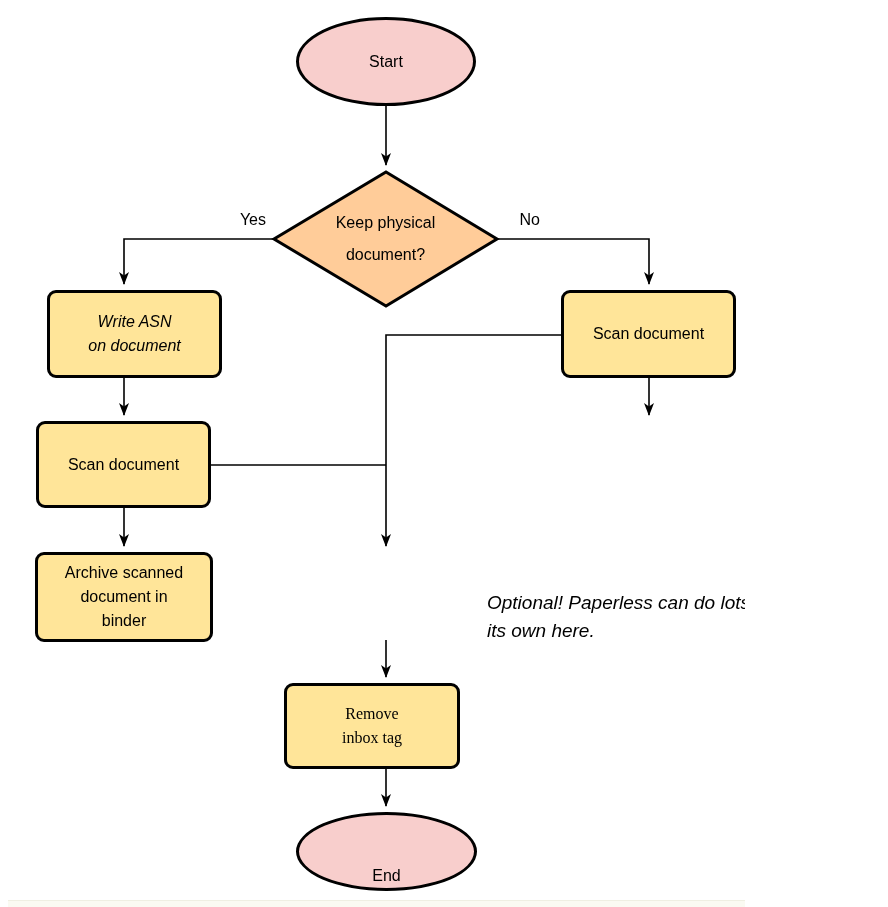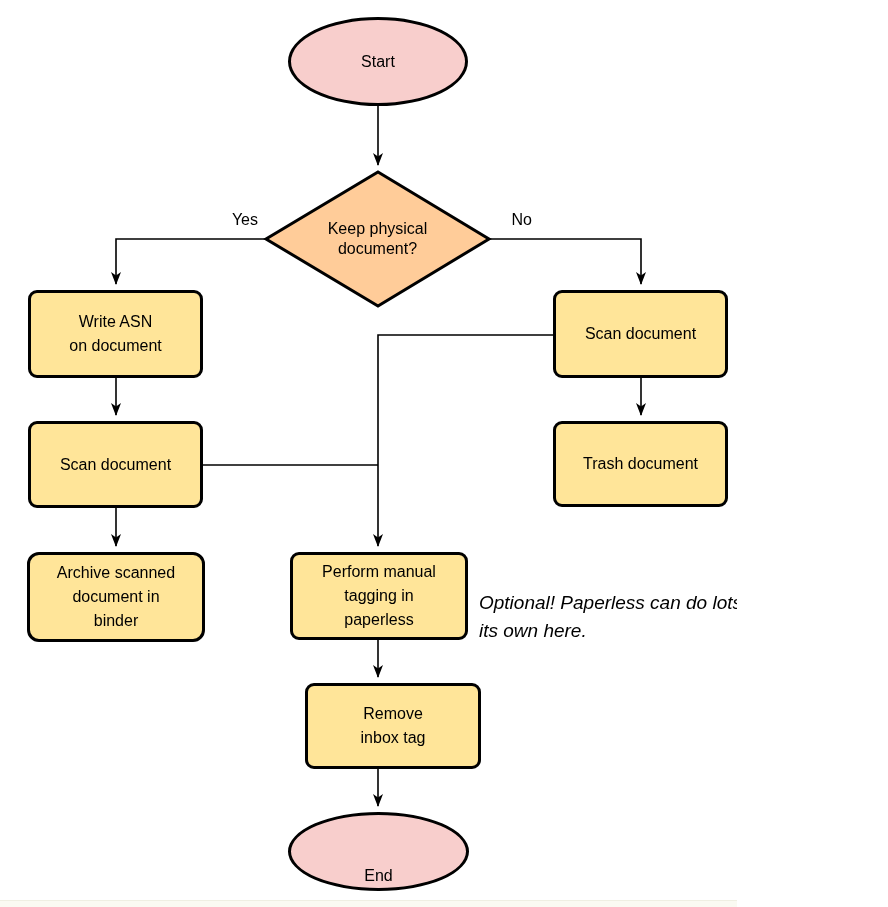--- a/index.html
+++ b/index.html
@@ -8,20 +8,21 @@
     background: #ffffff;
   }
   .canvas {
     position: relative;
     width: 737px;
     height: 907px;
     background: var(--background, #ffffff);
     font-family: "Liberation Sans", sans-serif;
     color: #000000;
     overflow: hidden;
+    margin-left: 8px;
   }
   svg.edges {
     position: absolute;
     left: 0; top: 0;
     width: 888px; height: 907px;
   }
   .edge {
     stroke: var(--stroke, #000000);
     stroke-width: 1.6;
     fill: none;
@@ -54,21 +55,21 @@
   }
   .diamond-label {
     position: absolute;
     left: 266px; top: 172px;
     width: 223px; height: 134px;
     display: flex;
     align-items: center;
     justify-content: center;
     text-align: center;
     font-size: 16px;
-    line-height: 20px;
+    line-height: 32px;
     white-space: pre-line;
   }
   .edge-label {
     position: absolute;
     font-size: 16px;
     line-height: 18px;
     text-align: right;
   }
   .yes-label { left: 198px; top: 211px; width: 60px; }
   .no-label  { left: 476px; top: 211px; width: 56px; }
@@ -117,53 +118,45 @@
   <div class="node ellipse" style="left:288px; top:17px; width:180px; height:89px;">
     <span>Start</span>
   </div>
 
   <div class="diamond-label">Keep physical
 document?</div>
 
   <div class="edge-label yes-label">Yes</div>
   <div class="edge-label no-label">No</div>
 
-  <div class="node box" style="left:28px; top:290px; width:175px; height:88px;">
+  <div class="node box" style="left:39px; top:290px; width:175px; height:88px;font-style:italic;">
     <span>Write ASN
 on document</span>
   </div>
 
   <div class="node box" style="left:28px; top:421px; width:175px; height:87px;">
     <span>Scan document</span>
   </div>
 
-  <div class="node box" style="left:27px; top:552px; width:178px; height:90px;border-radius:12px;">
+  <div class="node box" style="left:27px; top:552px; width:178px; height:90px;">
     <span>Archive scanned
 document in
 binder</span>
   </div>
 
   <div class="node box" style="left:553px; top:290px; width:175px; height:88px;">
     <span>Scan document</span>
   </div>
 
-  <div class="node box" style="left:553px; top:421px; width:175px; height:86px;">
-    <span>Trash document</span>
-  </div>
 
-  <div class="node box" style="left:290px; top:552px; width:178px; height:88px;">
-    <span>Perform manual
-tagging in
-paperless</span>
-  </div>
 
   <div class="note">Optional! Paperless can do lots of work on
 its own here.</div>
 
-  <div class="node box" style="left:305px; top:683px; width:176px; height:86px;">
+  <div class="node box" style="left:276px; top:683px; width:176px; height:86px;font-family:Liberation Serif, serif;">
     <span>Remove
 inbox tag</span>
   </div>
 
   <div class="node ellipse" style="left:288px; top:812px; width:181px; height:79px;align-items:flex-end;">
     <span>End</span>
   </div>
 
   <div class="bottom-strip"></div>
 

